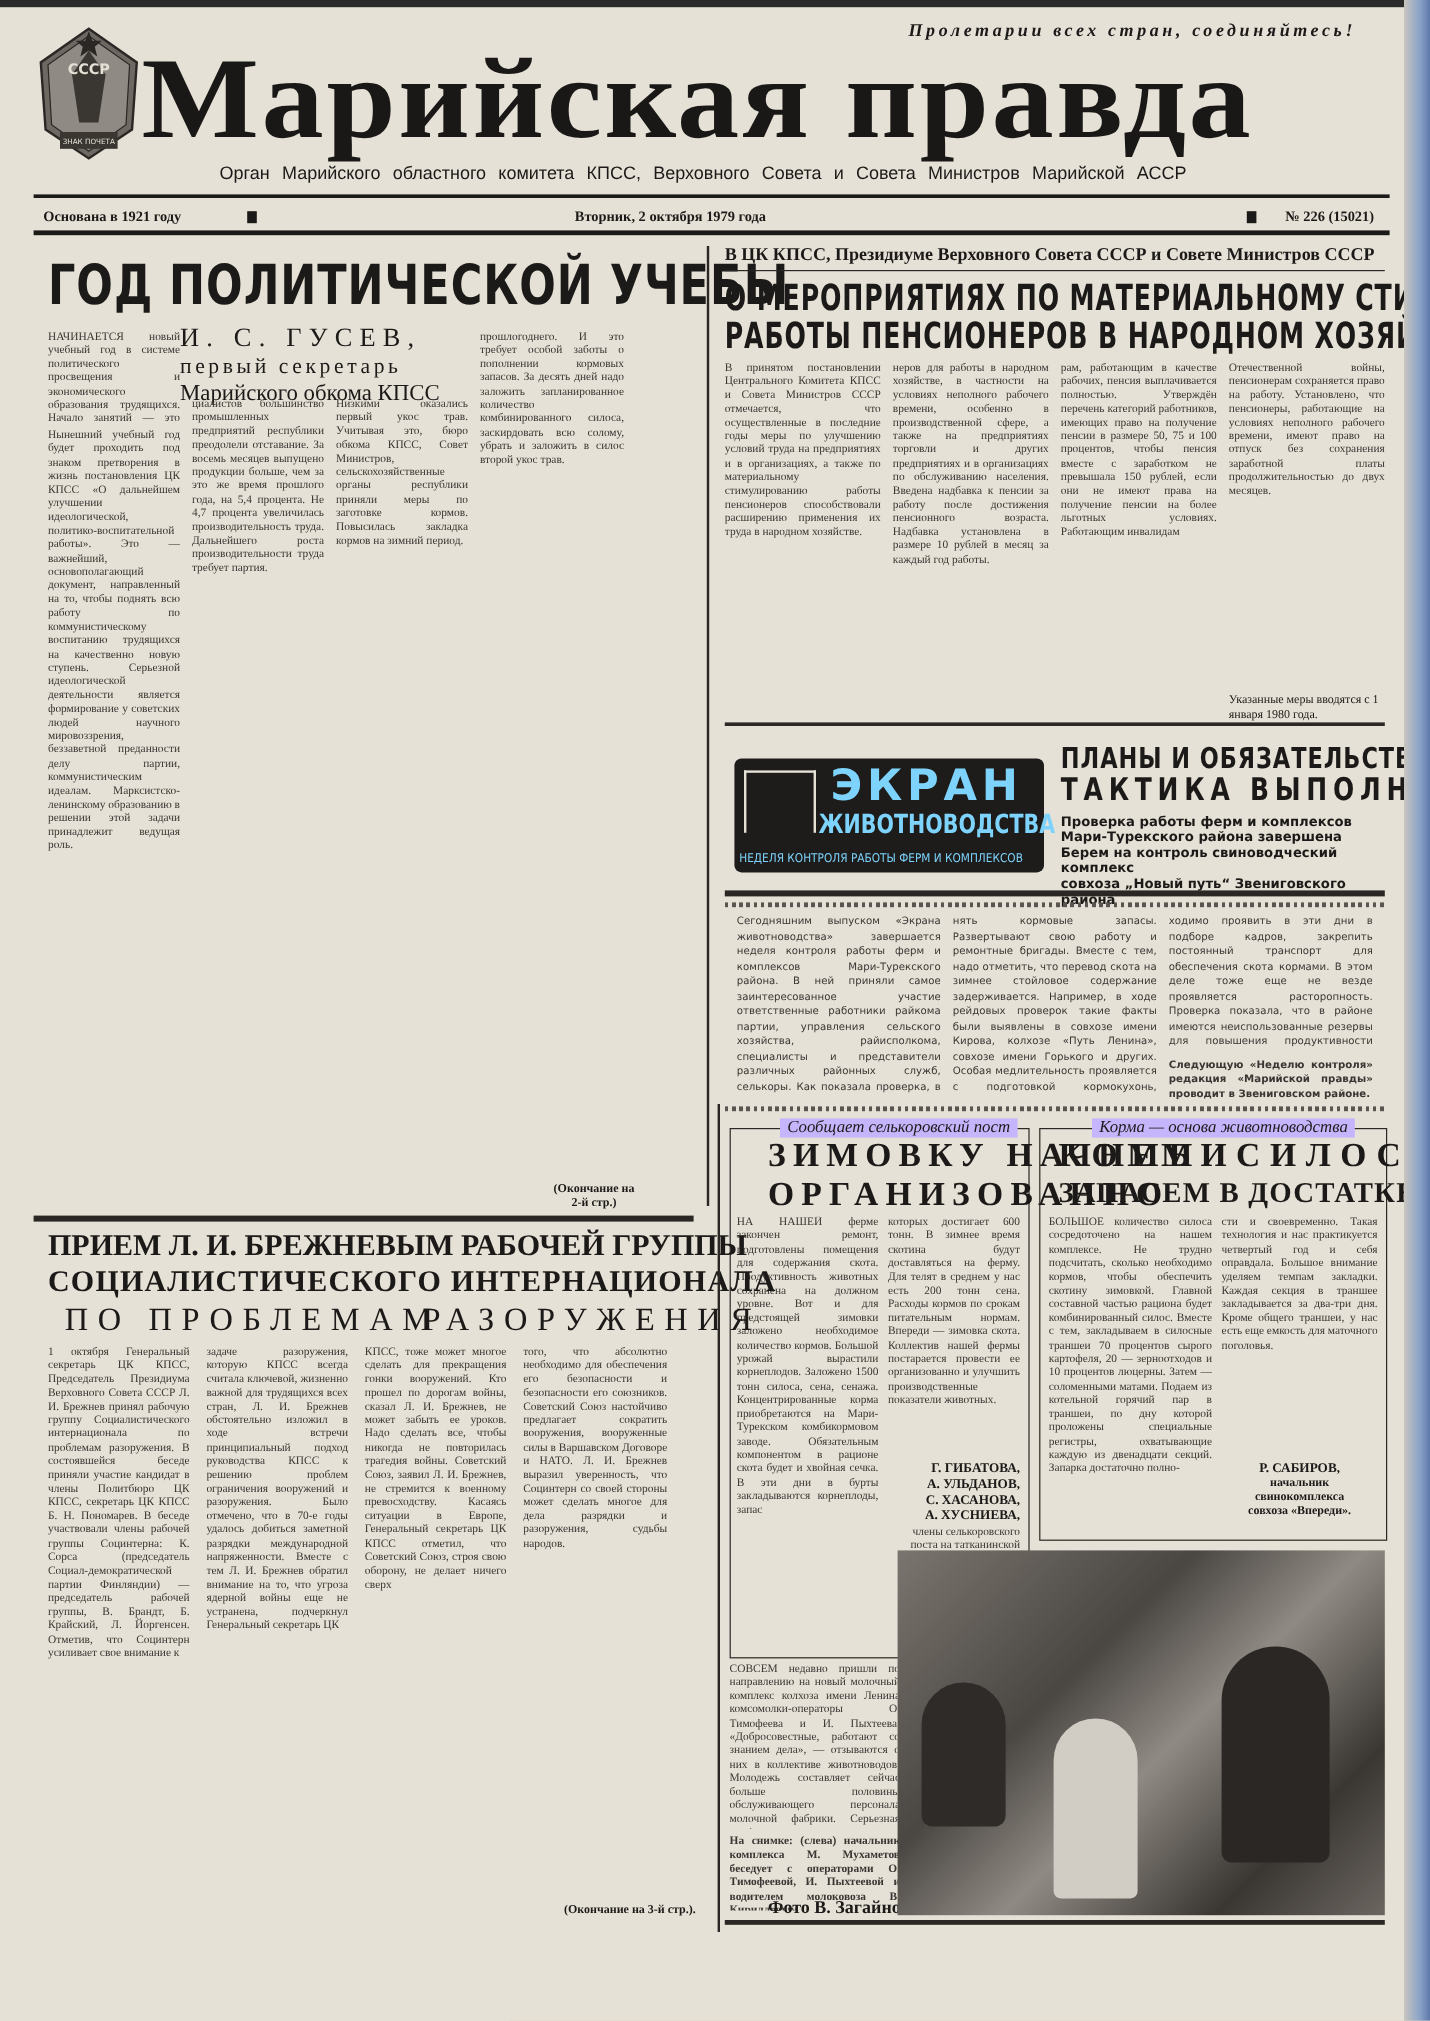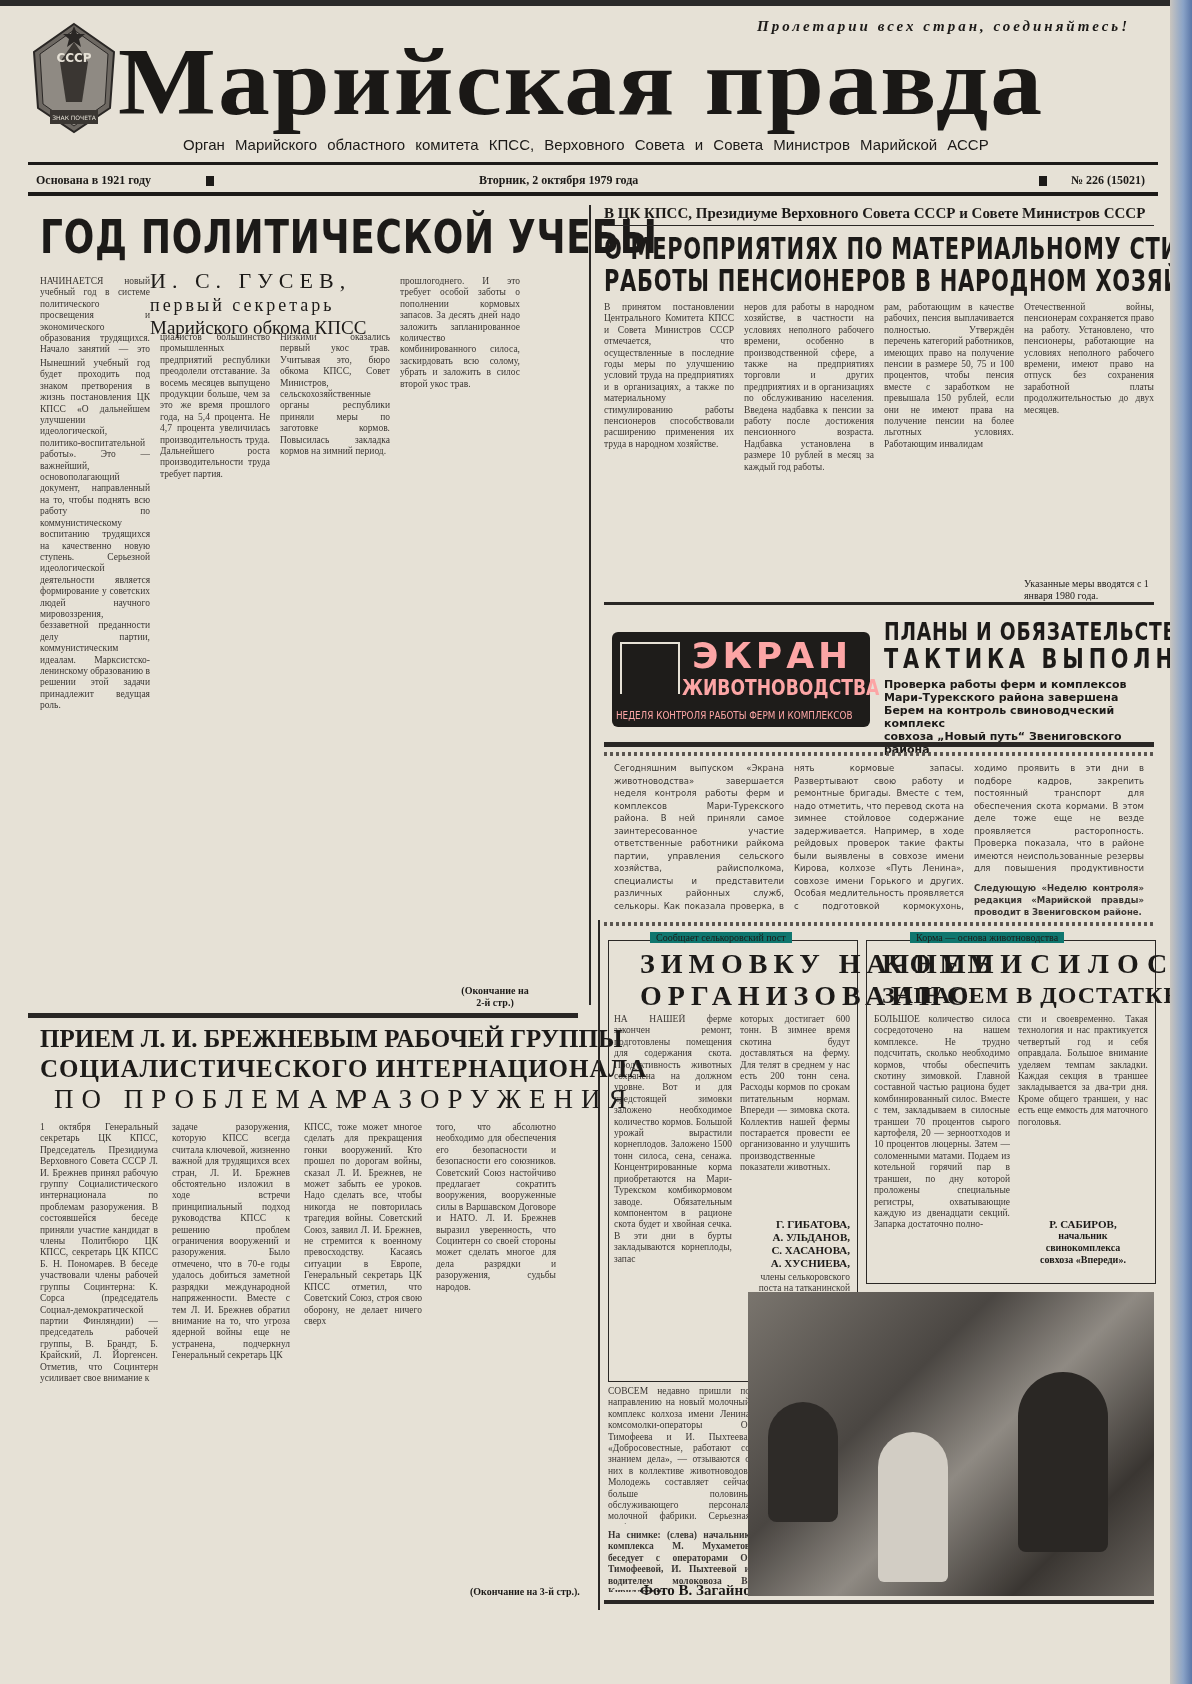--- a/index.html
+++ b/index.html
@@ -18,23 +18,23 @@
   
   .abs{position:absolute;}
   .hl-cond{font-family:"DejaVu Sans",sans-serif;font-weight:bold;letter-spacing:1px;transform-origin:left;}
   .textcol{position:absolute;font-family:"Liberation Serif",serif;font-size:9.5px;line-height:11.4px;color:#3a3633;text-align:justify;overflow:hidden;}
   .vline{position:absolute;width:2px;background:#2a2725;}
   .hline{position:absolute;height:3px;background:#2a2725;}
   .thin{position:absolute;height:1px;background:#2a2725;}
   .byline{font-family:"Liberation Serif",serif;}
   .wavy{position:absolute;height:4px;background:repeating-linear-gradient(90deg,#5a5550 0 3px,transparent 3px 6px);}
   .box{position:absolute;border:1.5px solid #2a2725;}
-  .kicker{position:absolute;font-size:10px;background:#0f766e;padding:0 6px;}
+  .kicker{position:absolute;font-style:italic;font-size:14px;background:#c4b5fd;padding:0 6px;}
   .photo{position:absolute;background:linear-gradient(135deg,#7a756e 0%,#4a4642 35%,#8f8a83 55%,#3a3632 80%,#6b6660 100%);}
-  .ekran{position:absolute;background:#1e1c1a;color:#fca5a5;}
+  .ekran{position:absolute;background:#1e1c1a;color:#7dd3fc;}
 </style>
 </head>
 <body>
 
 <div class="page">
 
   <div class="topbar"></div>
 
   <div class="emblem">
     <svg width="88" height="112" viewBox="0 0 88 112">

